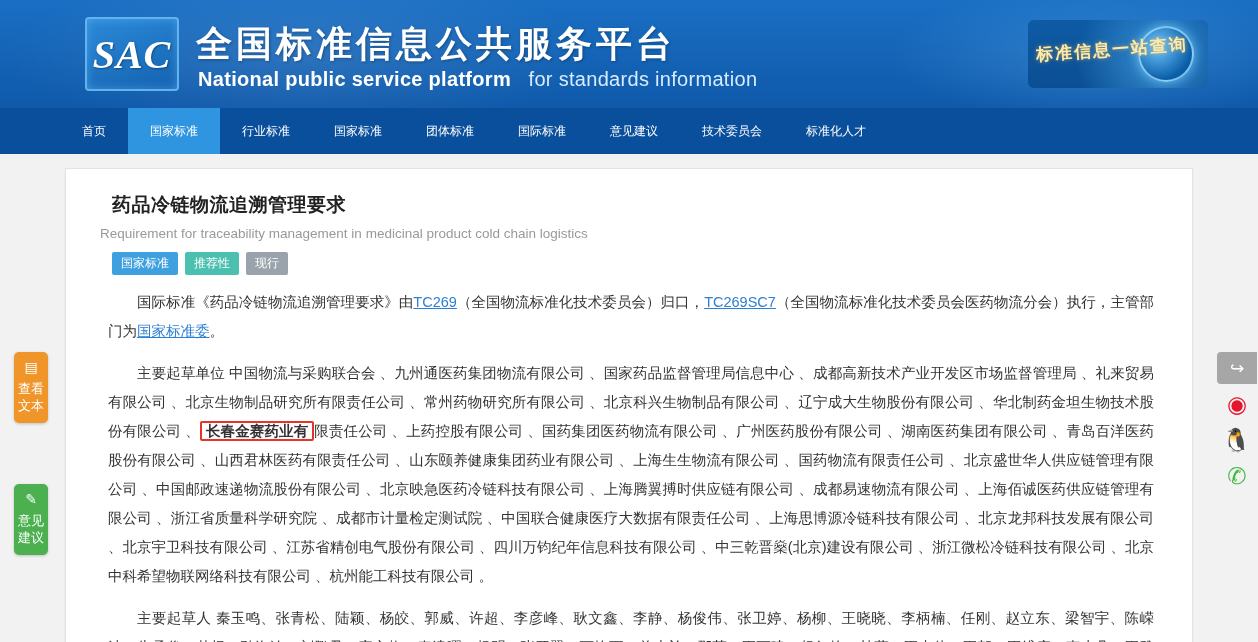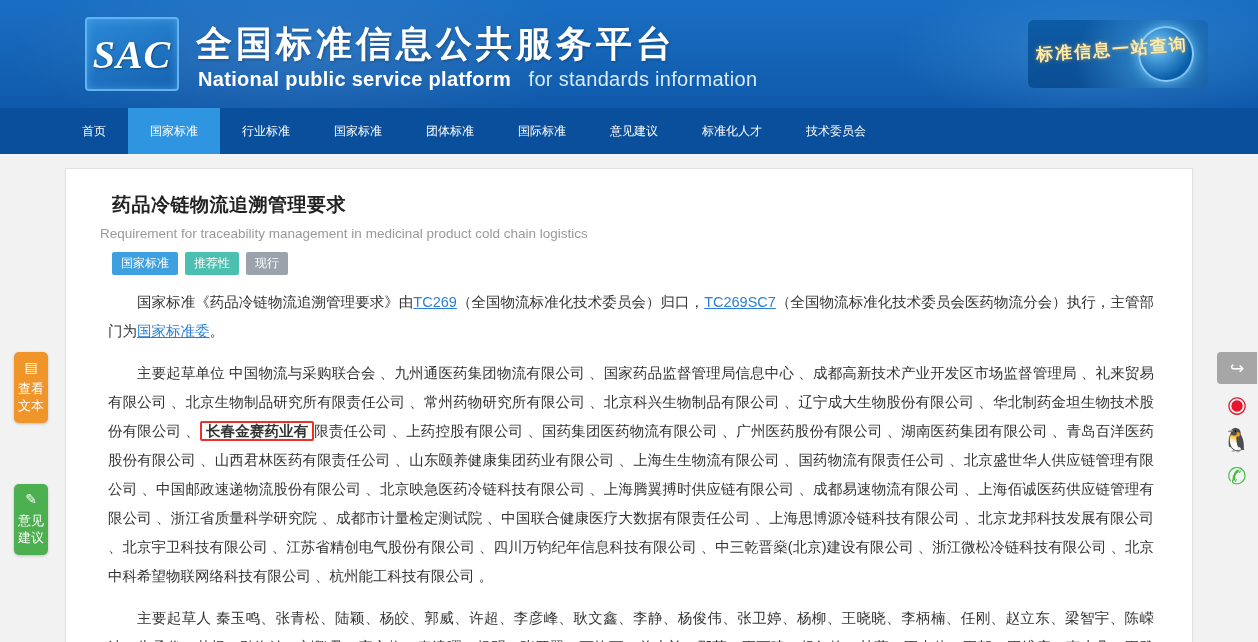--- a/index.html
+++ b/index.html
@@ -237,22 +237,22 @@
   </div>
 
   <div class="nav">
     <div class="nav-item">首页</div>
     <div class="nav-item active">国家标准</div>
     <div class="nav-item">行业标准</div>
     <div class="nav-item">国家标准</div>
     <div class="nav-item">团体标准</div>
     <div class="nav-item">国际标准</div>
     <div class="nav-item">意见建议</div>
+    <div class="nav-item">技术委员会</div>
     <div class="nav-item">标准化人才</div>
-    <div class="nav-item">技术委员会</div>
   </div>
 
   <div class="content-wrap">
 
     <div class="watermarks">
       <div class="wm" style="left:180px; top:95px;">全国标准信息公共服务平台</div>
       <div class="wm" style="left:520px; top:95px;">全国标准信息公共服务平台</div>
       <div class="wm" style="left:860px; top:95px;">全国标准信息公共服务平台</div>
       <div class="wm" style="left:180px; top:265px;">全国标准信息公共服务平台</div>
       <div class="wm" style="left:520px; top:265px;">全国标准信息公共服务平台</div>
@@ -266,21 +266,21 @@
 
       <div class="std-title">药品冷链物流追溯管理要求</div>
       <div class="std-subtitle">Requirement for traceability management in medicinal product cold chain logistics</div>
 
       <div class="tags">
         <span class="tag blue">国家标准</span>
         <span class="tag teal">推荐性</span>
         <span class="tag gray">现行</span>
       </div>
 
-      <p class="para"><span>国家标准《药品冷链物流追溯管理要求》由</span><a class="lnk" href="#">TC269</a><span>（全国物流标准化技术委员会）归口，</span><a class="lnk" href="#">TC269SC7</a><span>（全国物流标准化技术委员会医药物流分会）执行，主管部门为</span><a class="lnk" href="#">国家标准委</a><span>。</span></p>
+      <p class="para"><span>国际标准《药品冷链物流追溯管理要求》由</span><a class="lnk" href="#">TC269</a><span>（全国物流标准化技术委员会）归口，</span><a class="lnk" href="#">TC269SC7</a><span>（全国物流标准化技术委员会医药物流分会）执行，主管部门为</span><a class="lnk" href="#">国家标准委</a><span>。</span></p>
 
       <p class="para"><span>主要起草单位</span> <span>中国物流与采购联合会 、九州通医药集团物流有限公司 、国家药品监督管理局信息中心 、成都高新技术产业开发区市场监督管理局 、礼来贸易有限公司 、北京生物制品研究所有限责任公司 、常州药物研究所有限公司 、北京科兴生物制品有限公司 、辽宁成大生物股份有限公司 、华北制药金坦生物技术股份有限公司 、</span><span class="hl-box">长春金赛药业有</span><span>限责任公司 、上药控股有限公司 、国药集团医药物流有限公司 、广州医药股份有限公司 、湖南医药集团有限公司 、青岛百洋医药股份有限公司 、山西君林医药有限责任公司 、山东颐养健康集团药业有限公司 、上海生生物流有限公司 、国药物流有限责任公司 、北京盛世华人供应链管理有限公司 、中国邮政速递物流股份有限公司 、北京映急医药冷链科技有限公司 、上海腾翼搏时供应链有限公司 、成都易速物流有限公司 、上海佰诚医药供应链管理有限公司 、浙江省质量科学研究院 、成都市计量检定测试院 、中国联合健康医疗大数据有限责任公司 、上海思博源冷链科技有限公司 、北京龙邦科技发展有限公司 、北京宇卫科技有限公司 、江苏省精创电气股份有限公司 、四川万钧纪年信息科技有限公司 、中三乾晋燊(北京)建设有限公司 、浙江微松冷链科技有限公司 、北京中科希望物联网络科技有限公司 、杭州能工科技有限公司 。</span></p>
 
       <p class="para"><span>主要起草人</span> <span>秦玉鸣、张青松、陆颖、杨皎、郭威、许超、李彦峰、耿文鑫、李静、杨俊伟、张卫婷、杨柳、王晓晓、李柄楠、任刚、赵立东、梁智宇、陈嵘波、朱承俊、苗枫、孙海涛、刘鹏君、宋文梅、秦津曜、杨明、张开翼、丁艳丽、曾小兰、邵莺、王丽建、杨红艳、杜薇、王忠伟、王朝、王维康、李小凡、王雅淬、叶敏、何令华、王万民、王斌、缪拥明、徐雅岚、刘洋、李浩、常洋洋。</span></p>
 
     </div>
 
     <div class="left-tab orange">
       <span class="ic">▤</span>
       <span>查看文本</span>

